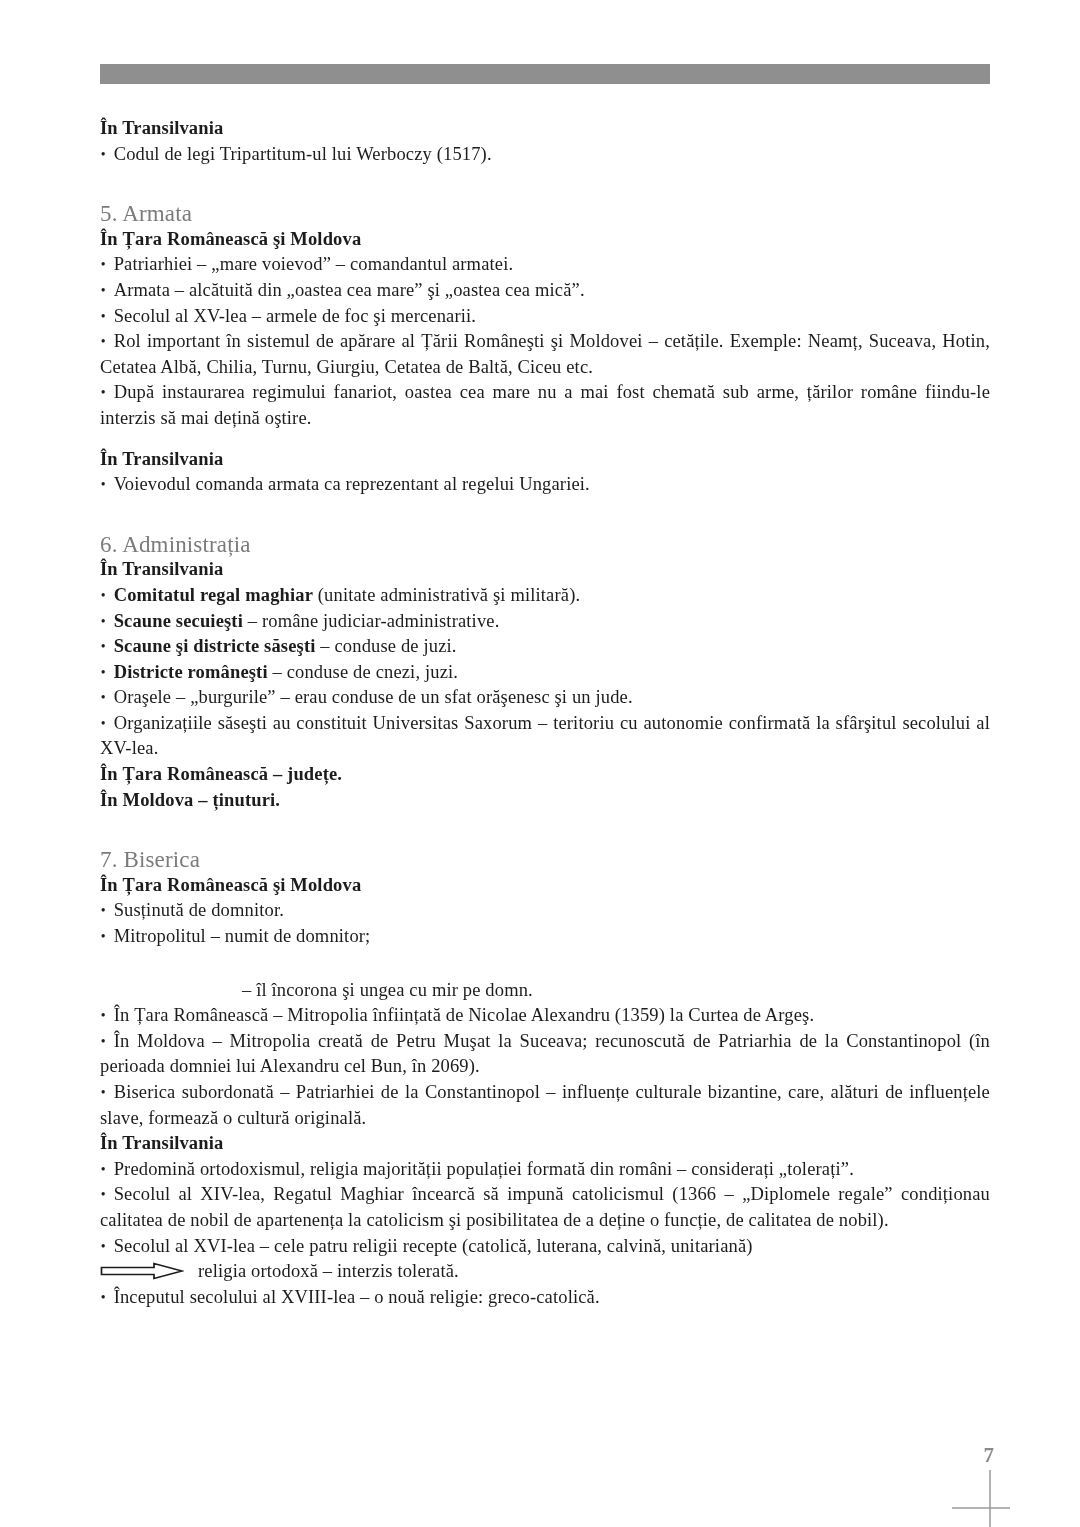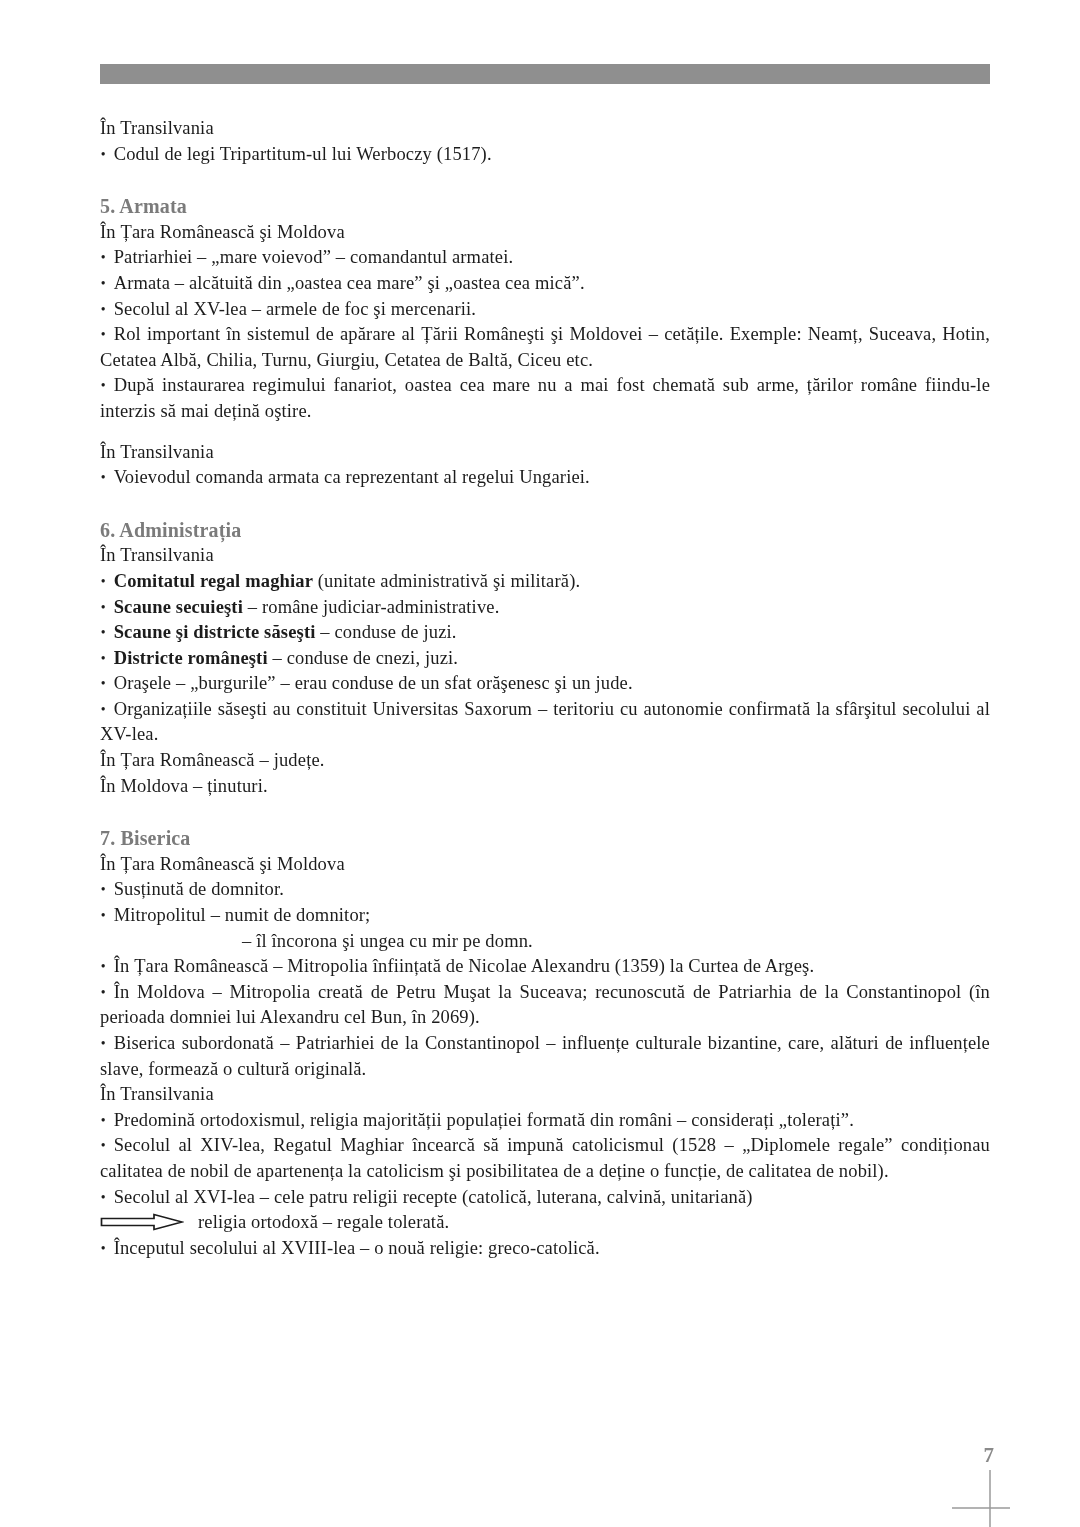--- a/index.html
+++ b/index.html
@@ -28,29 +28,29 @@
     position: absolute;
     left: 100px;
     top: 116px;
     width: 890px;
     font-size: 18.5px;
     line-height: 25.6px;
     letter-spacing: 0.15px;
   }
   .line { margin: 0; }
   .line.bullet { text-align: justify; }
-  .line.bold span { font-weight: normal; }
+  .line.bold span { font-weight: bold; }
   .line.section {
     color: #7b7b7b;
-    font-weight: bold;
-    font-size: 20px;
-    margin-top: 27px;
+    font-weight: normal;
+    font-size: 23px;
+    margin-top: 34px;
   }
   .line.gap { margin-top: 15px; }
-  .line.indent { padding-left: 142px; }
+  .line.indent { padding-left: 142px; margin-top: 28px; }
   .bullet-marker {
     display: inline-block;
     margin-right: 7px;
     transform: scale(0.75);
     transform-origin: center;
   }
   .b { font-weight: bold; }
   .i { }
   .arrow-icon {
     vertical-align: -3px;
@@ -102,25 +102,25 @@
       <div class="line section"><span>7. Biserica</span></div>
       <div class="line bold"><span class="b">În Țara Românească şi Moldova</span></div>
       <div class="line bullet"><span class="bullet-marker">•</span><span>Susținută de domnitor.</span></div>
       <div class="line bullet"><span class="bullet-marker">•</span><span>Mitropolitul – numit de domnitor;</span></div>
       <div class="line indent"><span>– îl încorona şi ungea cu mir pe domn.</span></div>
       <div class="line bullet"><span class="bullet-marker">•</span><span>În Țara Românească – Mitropolia înființată de Nicolae Alexandru (1359) la Curtea de Argeş.</span></div>
       <div class="line bullet"><span class="bullet-marker">•</span><span>În Moldova – Mitropolia creată de Petru Muşat la Suceava; recunoscută de Patriarhia de la Constantinopol (în perioada domniei lui Alexandru cel Bun, în 2069).</span></div>
       <div class="line bullet"><span class="bullet-marker">•</span><span>Biserica subordonată – Patriarhiei de la Constantinopol – influențe culturale bizantine, care, alături de influențele slave, formează o cultură originală.</span></div>
       <div class="line bold"><span class="b">În Transilvania</span></div>
       <div class="line bullet"><span class="bullet-marker">•</span><span>Predomină ortodoxismul, religia majorității populației formată din români – considerați „tolerați”.</span></div>
-      <div class="line bullet"><span class="bullet-marker">•</span><span>Secolul al XIV-lea, Regatul Maghiar încearcă să impună catolicismul (1528 – „</span><span class="i">Diplomele regale</span><span>” condiționau calitatea de nobil de apartenența la catolicism şi posibilitatea de a deține o funcție, de calitatea de nobil).</span></div>
+      <div class="line bullet"><span class="bullet-marker">•</span><span>Secolul al XIV-lea, Regatul Maghiar încearcă să impună catolicismul (1366 – „</span><span class="i">Diplomele regale</span><span>” condiționau calitatea de nobil de apartenența la catolicism şi posibilitatea de a deține o funcție, de calitatea de nobil).</span></div>
       <div class="line bullet"><span class="bullet-marker">•</span><span>Secolul al XVI-lea – cele patru religii recepte (catolică, luterana, calvină, unitariană)</span></div>
       <div class="line arrow"><svg class="arrow-icon" width="84" height="18" viewBox="0 0 84 18">
           <path d="M1.5 5.5 L54 5.5 L54 1.5 L82 9 L54 16.5 L54 12.5 L1.5 12.5 Z" fill="#ffffff" stroke="#1c1c1c" stroke-width="1.7" stroke-linejoin="miter"></path>
-        </svg><span>religia ortodoxă – regale tolerată.</span></div>
+        </svg><span>religia ortodoxă – interzis tolerată.</span></div>
       <div class="line bullet"><span class="bullet-marker">•</span><span>Începutul secolului al XVIII-lea – o nouă religie: greco-catolică.</span></div>
     </div>
 
   <div class="page-number">7</div>
 
   <svg class="crop-mark" width="58" height="58" viewBox="0 0 58 58">
     <line x1="38" y1="0" x2="38" y2="58" stroke="#9a9a9a" stroke-width="1.5"></line>
     <line x1="0" y1="38" x2="58" y2="38" stroke="#9a9a9a" stroke-width="1.5"></line>
   </svg>
 

